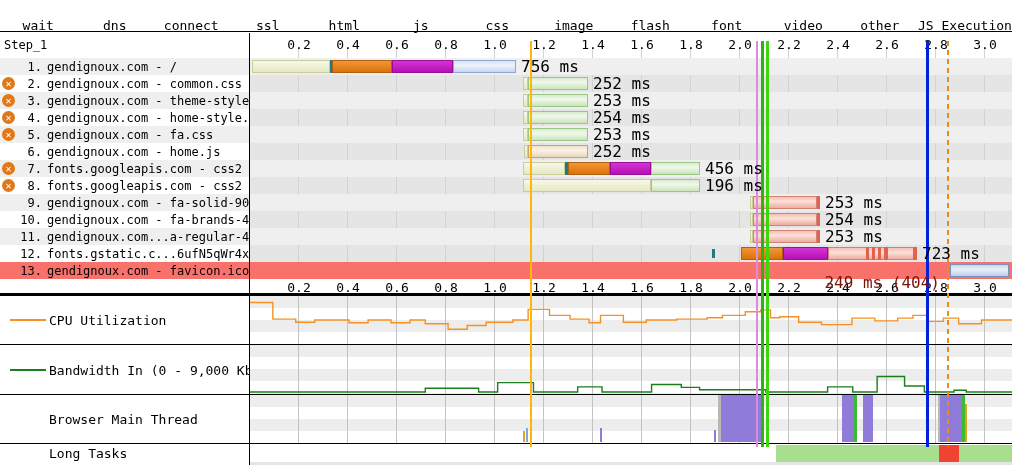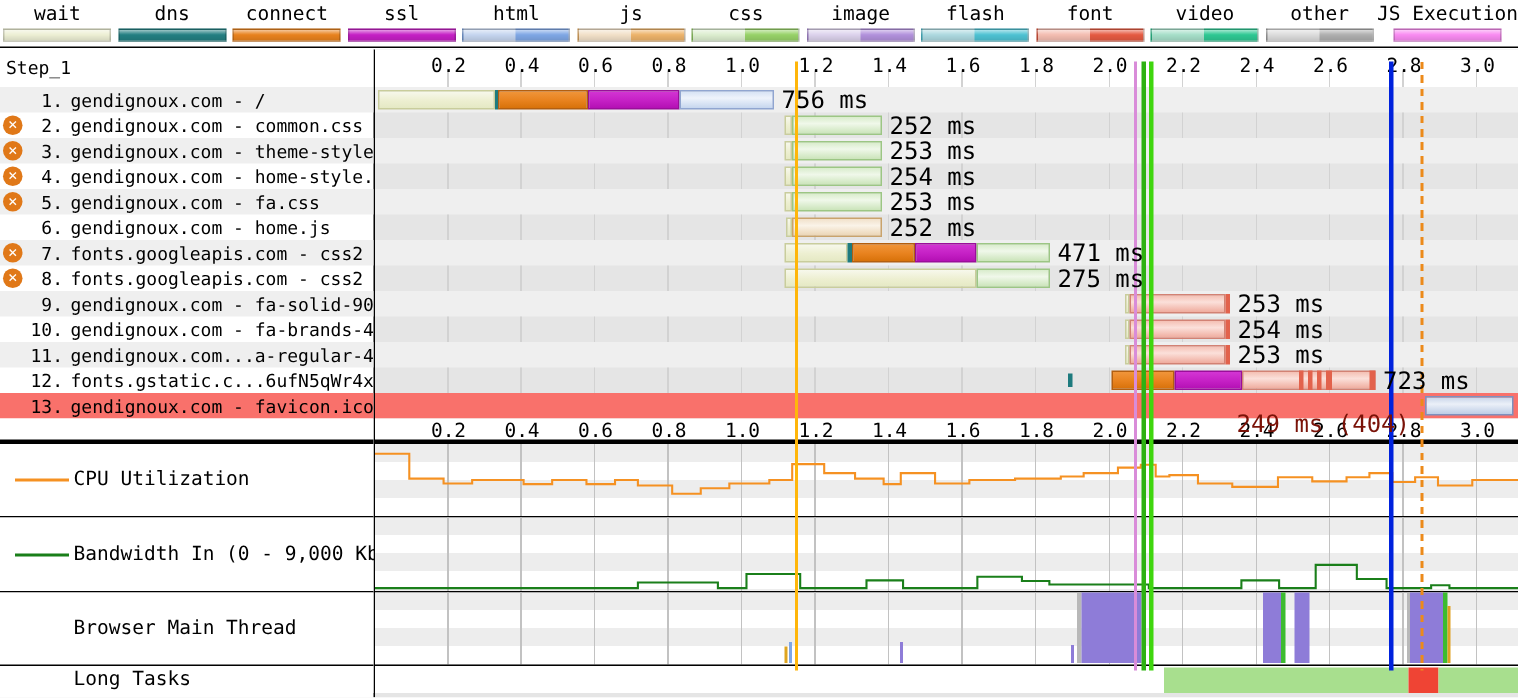--- a/index.html
+++ b/index.html
@@ -2,21 +2,21 @@
 <html><head>
 <meta charset="utf-8">
 <style>
   html,body{margin:0;padding:0;background:#fff;}
   *{box-sizing:border-box;}
   body{font-family:"DejaVu Sans Mono","Liberation Mono",monospace;font-size:12px;color:#000;}
   #app{position:relative;width:1012px;height:465px;background:#fff;overflow:hidden;}
 
   
   #legend{position:absolute;left:0;top:0;width:1012px;height:32px;border-bottom:1px solid #000;background:#fff;display:flex;}
-  .leg-item{flex:1 1 0;display:flex;flex-direction:column;align-items:center;justify-content:flex-start;padding-top:2px;}
+  .leg-item{flex:1 1 0;display:flex;flex-direction:column;align-items:center;justify-content:flex-start;padding-top:18px;}
   .leg-label{font-size:13px;line-height:15px;white-space:nowrap;}
   .leg-swatch{width:72px;height:9px;margin-top:2px;border:1px solid rgba(0,0,0,0.18);}
 
   
   #table{position:absolute;left:0;top:33px;width:1012px;height:432px;border-top:0;}
   #leftpane{position:absolute;left:0;top:0;width:250px;height:432px;border-right:1px solid #000;background:#fff;}
   #rightpane{position:absolute;left:250px;top:0;width:762px;height:432px;background:#e5e5e5;overflow:hidden;}
 
   .gridcols{background-image:repeating-linear-gradient(90deg,transparent 0,transparent 48px,#d2d2d2 48px,#d2d2d2 49px);}
   .bands{background-image:repeating-linear-gradient(90deg,transparent 0,transparent 48px,#c2c2c2 48px,#c2c2c2 49px),repeating-linear-gradient(180deg,#ededed 0,#ededed 12px,#ffffff 12px,#ffffff 24px);}
@@ -265,26 +265,26 @@
             <div class="seg" style="left: 274px; width: 4px; background: linear-gradient(rgb(247, 248, 236), rgb(237, 239, 209) 55%, rgb(229, 233, 196)); border: 1px solid rgb(201, 205, 156);"></div>
             <div class="seg" style="left: 278px; width: 60px; background: linear-gradient(rgb(241, 225, 203), rgb(250, 243, 232) 40%, rgb(235, 213, 181)); border: 1px solid rgb(201, 163, 108);"></div>
             <div class="mslabel" style="left: 343px; z-index: 6;">252 ms</div>
           </div>
           <div class="wrow gridcols shade">
             <div class="seg" style="left: 273px; width: 42px; background: linear-gradient(rgb(247, 248, 236), rgb(237, 239, 209) 55%, rgb(229, 233, 196)); border: 1px solid rgb(201, 205, 156);"></div>
             <div class="seg" style="left: 315px; width: 3px; background: rgb(30, 123, 126);"></div>
             <div class="seg" style="left: 318px; width: 42px; background: linear-gradient(rgb(240, 149, 58), rgb(232, 130, 30) 55%, rgb(216, 114, 10)); border: 1px solid rgb(179, 95, 16);"></div>
             <div class="seg" style="left: 360px; width: 41px; background: linear-gradient(rgb(211, 53, 211), rgb(197, 32, 197) 55%, rgb(180, 16, 180)); border: 1px solid rgb(154, 14, 154);"></div>
             <div class="seg" style="left: 401px; width: 49px; background: linear-gradient(rgb(217, 236, 204), rgb(240, 248, 234) 40%, rgb(203, 228, 186)); border: 1px solid rgb(156, 198, 132);"></div>
-            <div class="mslabel" style="left: 455px; z-index: 6;">471 ms</div>
+            <div class="mslabel" style="left: 455px; z-index: 6;">456 ms</div>
           </div>
           <div class="wrow gridcols">
             <div class="seg" style="left: 273px; width: 128px; background: linear-gradient(rgb(247, 248, 236), rgb(237, 239, 209) 55%, rgb(229, 233, 196)); border: 1px solid rgb(201, 205, 156);"></div>
             <div class="seg" style="left: 401px; width: 49px; background: linear-gradient(rgb(217, 236, 204), rgb(240, 248, 234) 40%, rgb(203, 228, 186)); border: 1px solid rgb(156, 198, 132);"></div>
-            <div class="mslabel" style="left: 455px; z-index: 6;">275 ms</div>
+            <div class="mslabel" style="left: 455px; z-index: 6;">196 ms</div>
           </div>
           <div class="wrow gridcols shade">
             <div class="seg" style="left: 500px; width: 3px; background: linear-gradient(rgb(247, 248, 236), rgb(237, 239, 209) 55%, rgb(229, 233, 196)); border: 1px solid rgb(201, 205, 156);"></div>
             <div class="seg" style="left: 503px; width: 64px; background: linear-gradient(rgb(244, 192, 180), rgb(251, 224, 218) 40%, rgb(239, 172, 158)); border: 1px solid rgb(210, 130, 116);"></div>
             <div class="seg" style="left: 567px; width: 3px; background: rgb(226, 98, 76);"></div>
             <div class="mslabel" style="left: 575px; z-index: 6;">253 ms</div>
           </div>
           <div class="wrow gridcols">
             <div class="seg" style="left: 500px; width: 3px; background: linear-gradient(rgb(247, 248, 236), rgb(237, 239, 209) 55%, rgb(229, 233, 196)); border: 1px solid rgb(201, 205, 156);"></div>
             <div class="seg" style="left: 503px; width: 64px; background: linear-gradient(rgb(244, 192, 180), rgb(251, 224, 218) 40%, rgb(239, 172, 158)); border: 1px solid rgb(210, 130, 116);"></div>

